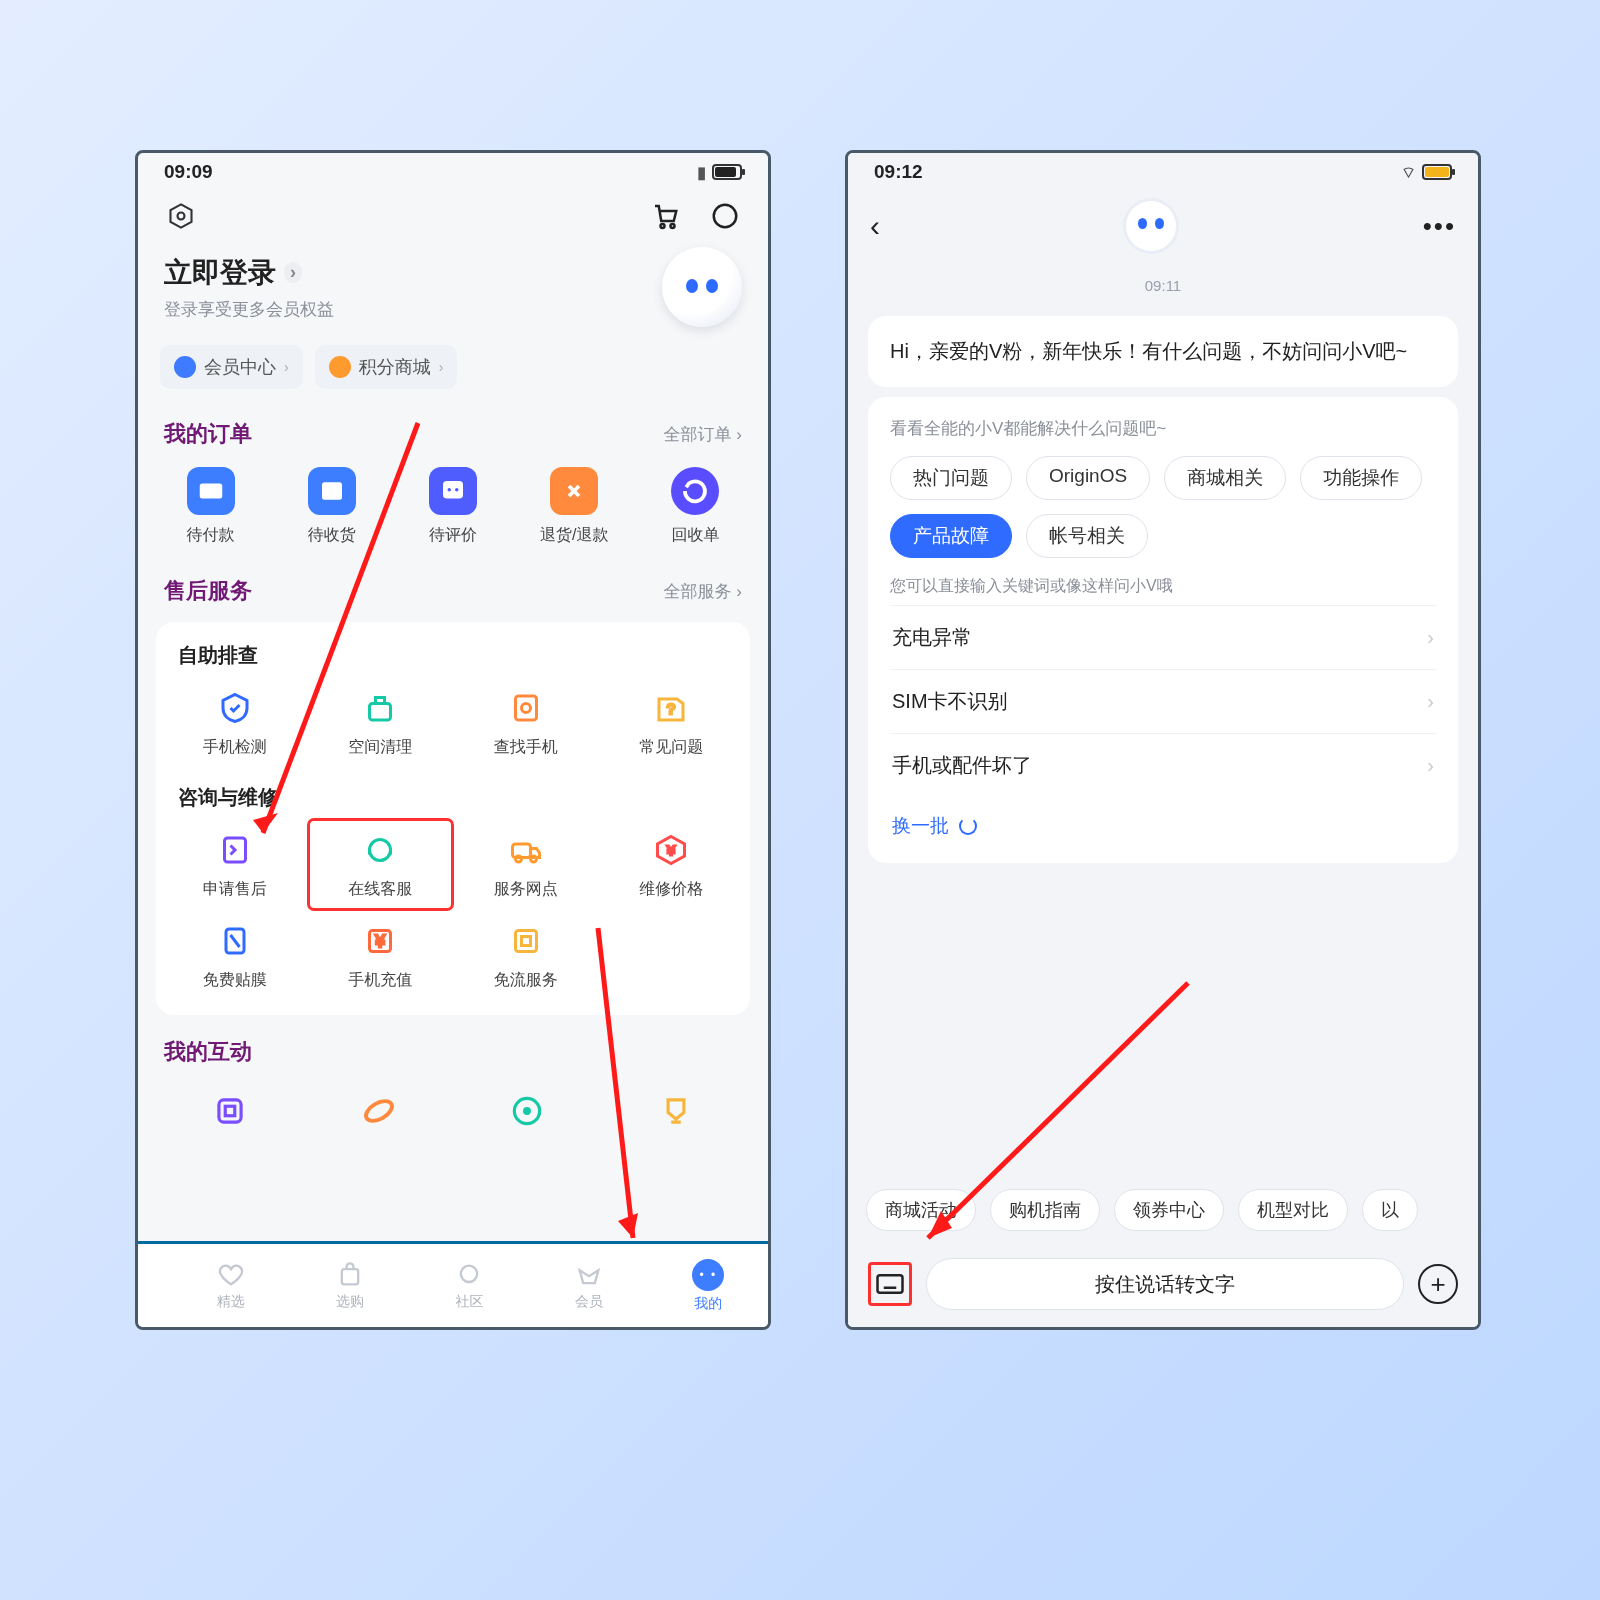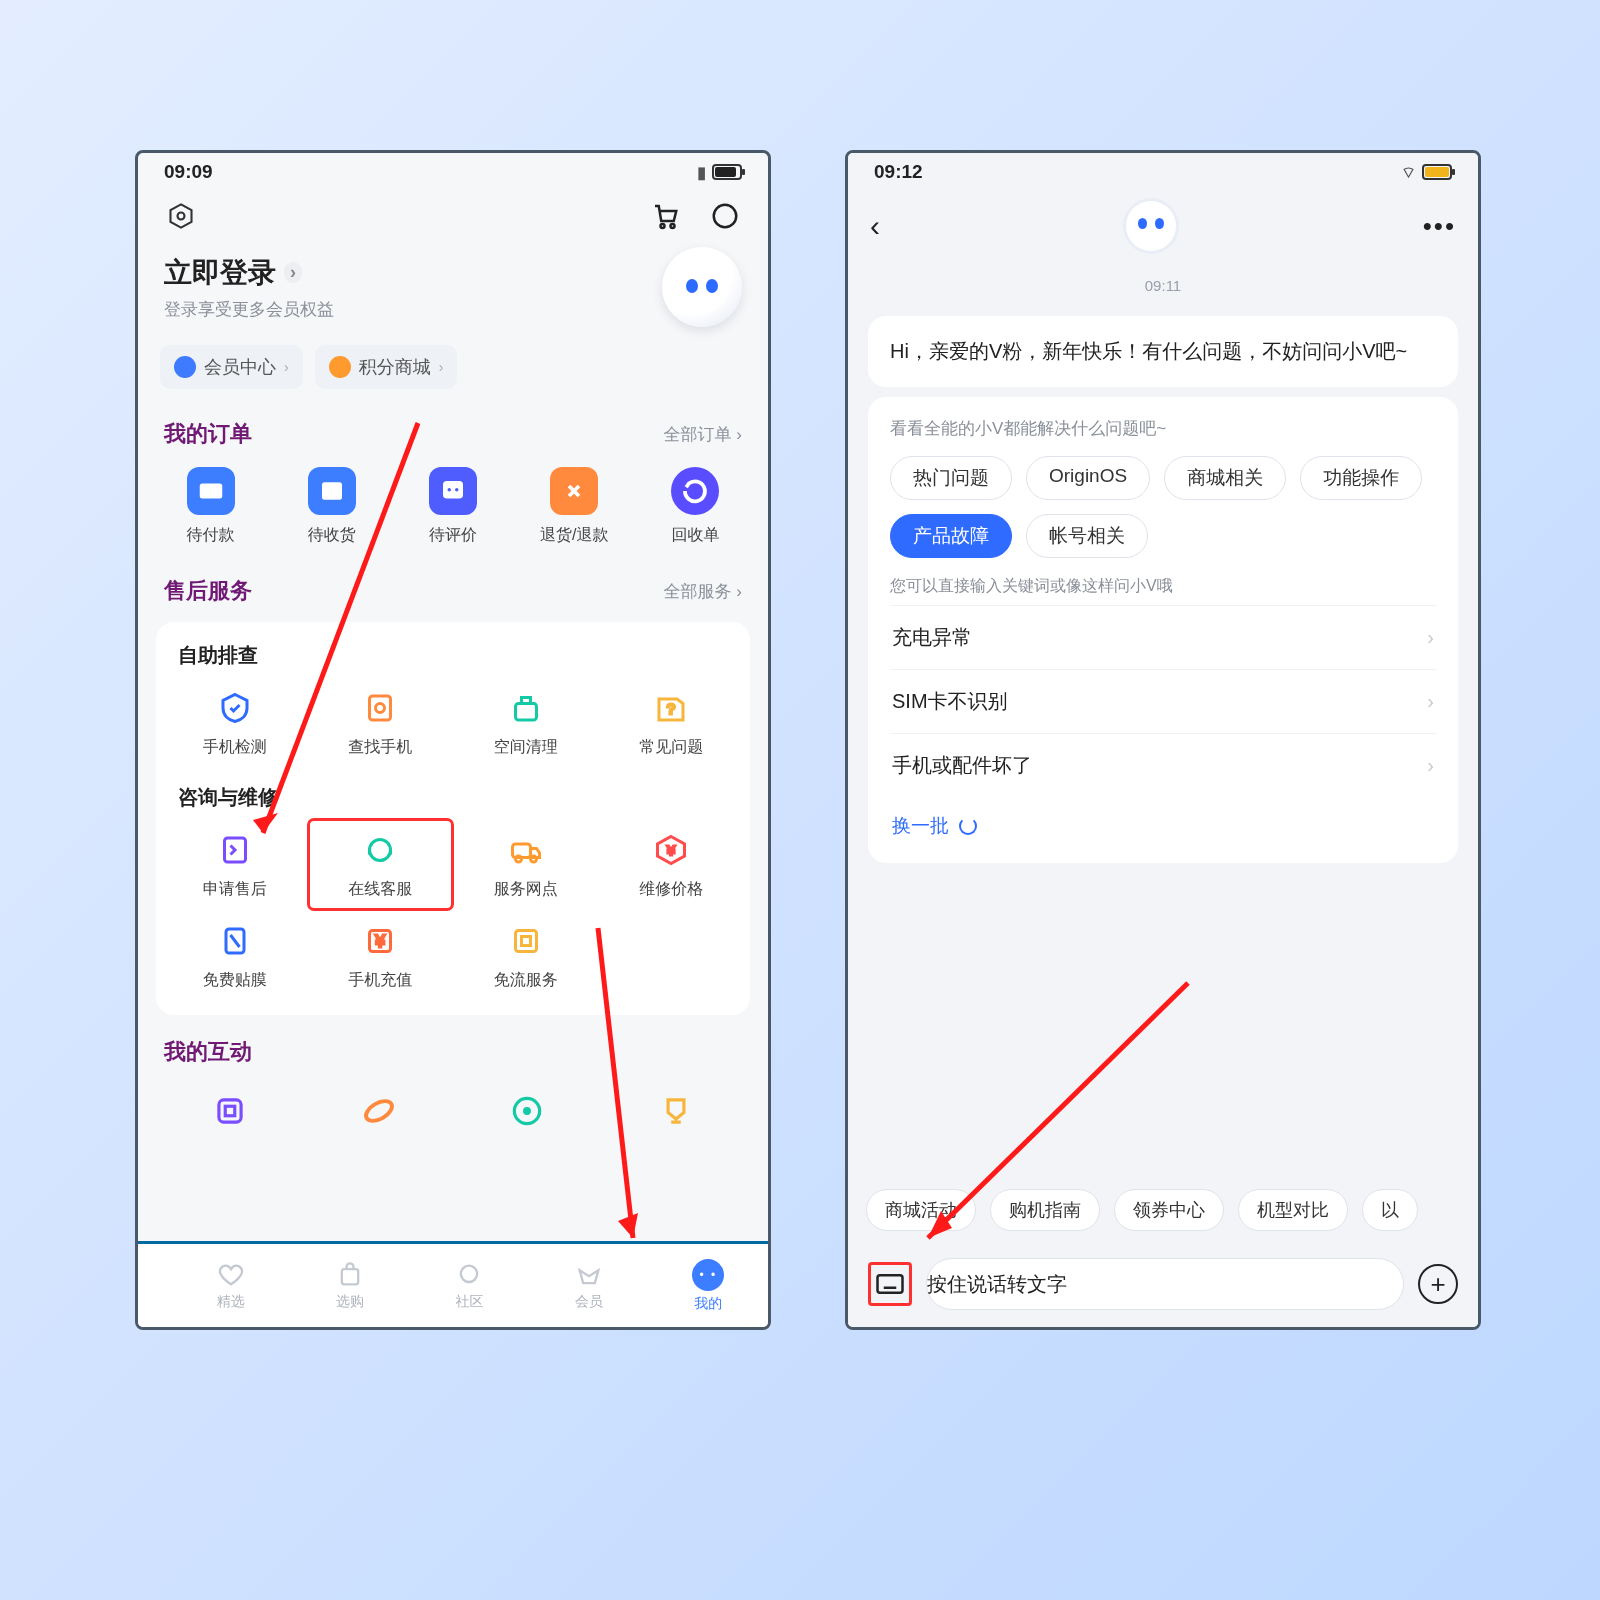--- a/index.html
+++ b/index.html
@@ -110,21 +110,21 @@
   .faq .go{color:#c6cad2;font-size:20px;}
   .refresh{color:#2f6bff;font-size:19px;padding:16px 2px 4px;display:flex;gap:10px;align-items:center;}
   .refresh .spin{width:18px;height:18px;border:2px solid #2f6bff;border-top-color:transparent;border-radius:50%;}
 
   .quick-row{position:absolute;left:0;right:0;bottom:96px;display:flex;gap:14px;padding:0 18px;overflow:hidden;}
   .qchip{border:1.5px solid #dfe3ea;border-radius:999px;padding:8px 18px;font-size:18px;color:#333;background:#fff;white-space:nowrap;margin-top:12px;}
 
   .input-row{position:absolute;left:0;right:0;bottom:0;height:86px;background:#f2f4f8;display:flex;align-items:center;gap:14px;padding:0 20px;}
   .kbd{width:44px;height:44px;border:3px solid #ff3030;border-radius:4px;display:flex;align-items:center;justify-content:center;}
   .kbd svg{width:30px;height:26px;}
-  .voice{flex:1;height:52px;border:1.5px solid #dfe3ea;border-radius:26px;background:#fff;display:flex;align-items:center;justify-content:flex-start;font-size:20px;color:#222;}
+  .voice{flex:1;height:52px;border:1.5px solid #dfe3ea;border-radius:26px;background:#fff;display:flex;align-items:center;justify-content:center;font-size:20px;color:#222;}
   .plus{width:40px;height:40px;border:2.5px solid #222;border-radius:50%;display:flex;align-items:center;justify-content:center;font-size:26px;color:#222;}
 
   
   .arrow{position:absolute;pointer-events:none;}
   .arrow line{stroke:#ff1a1a;stroke-width:5;}
   .arrow polygon{fill:#ff1a1a;}
 </style>
 </head>
 <body>
 
@@ -252,35 +252,35 @@
             <span class="sic">
               <svg viewBox="0 0 24 24" fill="none" stroke="#2f6bff" stroke-width="2">
                 <path d="M12 3l8 4v5c0 5-3.5 8-8 9-4.5-1-8-4-8-9V7z"></path>
                 <path d="M9 12l2 2 4-4"></path>
               </svg>
             </span>
             <span>手机检测</span>
           </div>
       <div class="svc">
             <span class="sic">
+              <svg viewBox="0 0 24 24" fill="none" stroke="#14c9a6" stroke-width="2">
+                <rect x="5" y="9" width="14" height="11" rx="2"></rect>
+                <path d="M9 9V5h6v4"></path>
+              </svg>
+            </span>
+            <span>空间清理</span>
+          </div>
+      <div class="svc">
+            <span class="sic">
               <svg viewBox="0 0 24 24" fill="none" stroke="#ff8a3d" stroke-width="2">
                 <rect x="5" y="4" width="14" height="16" rx="2"></rect>
                 <circle cx="12" cy="12" r="3"></circle>
               </svg>
             </span>
             <span>查找手机</span>
-          </div>
-      <div class="svc">
-            <span class="sic">
-              <svg viewBox="0 0 24 24" fill="none" stroke="#14c9a6" stroke-width="2">
-                <rect x="5" y="9" width="14" height="11" rx="2"></rect>
-                <path d="M9 9V5h6v4"></path>
-              </svg>
-            </span>
-            <span>空间清理</span>
           </div>
       <div class="svc">
             <span class="sic">
               <svg viewBox="0 0 24 24" fill="none" stroke="#f7b53c" stroke-width="2">
                 <path d="M4 6h12l4 3v11H4z"></path>
                 <text x="12" y="16" font-size="10" fill="#f7b53c" text-anchor="middle">?</text>
               </svg>
             </span>
             <span>常见问题</span>
           </div>

